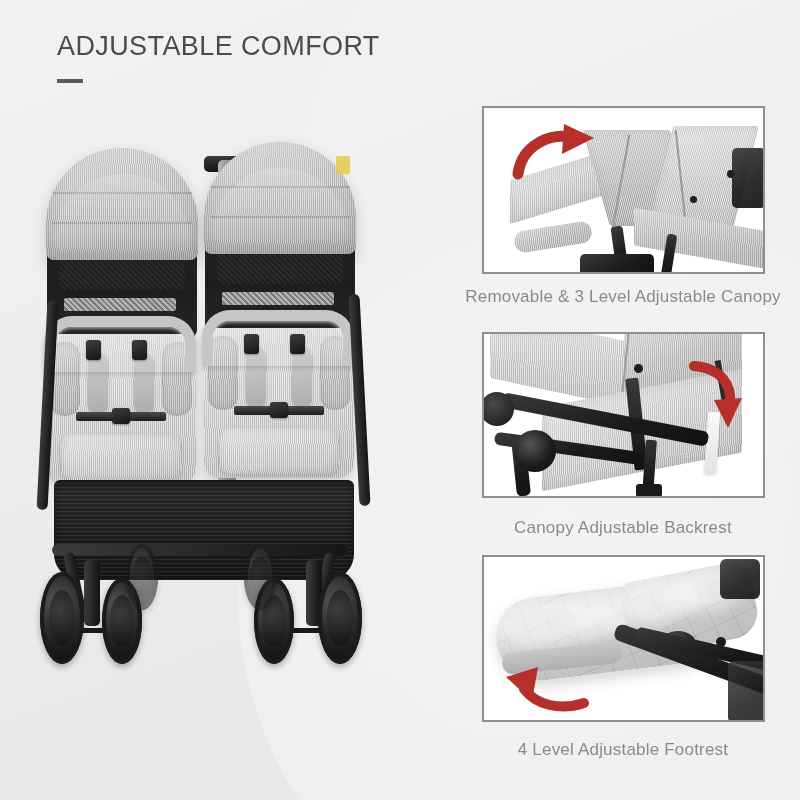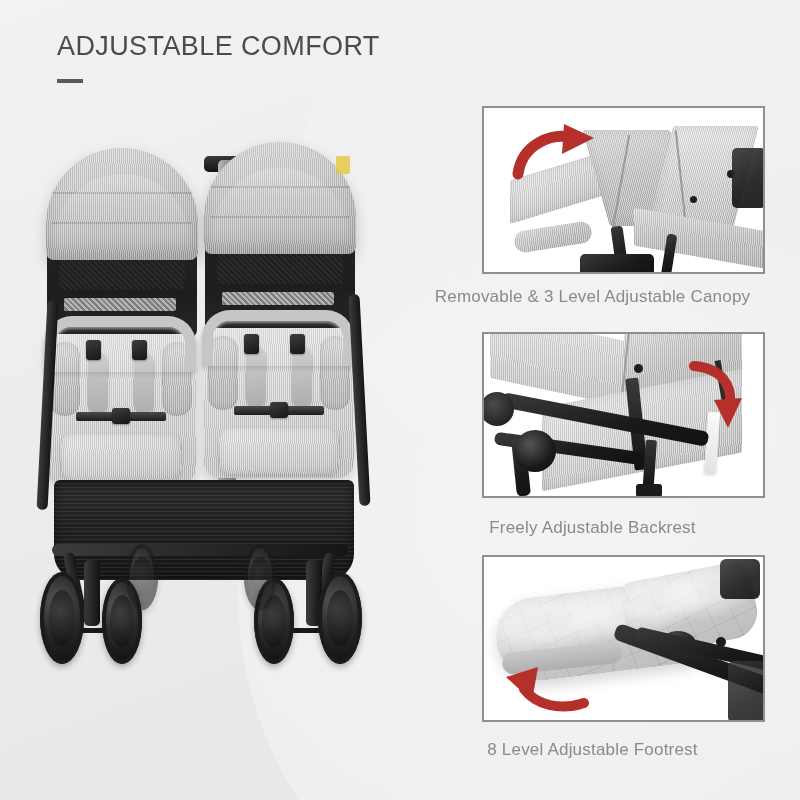--- a/index.html
+++ b/index.html
@@ -191,21 +191,21 @@
     border:2px solid #8f8f8f;
     background:#fff;
     overflow:hidden;
   }
   #panel-1 { left:482px; top:106px; width:283px; height:168px; }
   #panel-2 { left:482px; top:332px; width:283px; height:166px; }
   #panel-3 { left:482px; top:555px; width:283px; height:167px; }
 
   .caption {
     position:absolute;
-    width:739px; left:0;
+    width:800px; left:0;
     text-align:center;
     font-size:17px;
     color:#8a8a8a;
     letter-spacing:.2px;
     white-space:nowrap;
   }
   #caption-1 { top:287px; }
   #caption-2 { top:518px; }
   #caption-3 { top:740px; }
   
@@ -369,21 +369,21 @@
 
       <div style="position:absolute; left:30px; top:96px; width:42px; height:42px; border-radius:50%; background:radial-gradient(circle at 38% 34%,#555,#1a1a1a 60%,#0c0c0c);"></div>
       <div style="position:absolute; left:-4px; top:58px; width:34px; height:34px; border-radius:50%; background:radial-gradient(circle at 40% 36%,#4a4a4a,#141414);"></div>
 
       <svg class="arrow-svg" style="left:202px; top:26px;" width="62" height="76" viewBox="0 0 62 76">
         <path d="M8 6 C 36 8, 46 26, 44 44" stroke="#b5302a" stroke-width="10" fill="none" stroke-linecap="round"></path>
         <path d="M28 40 L56 38 L42 68 Z" fill="#b5302a"></path>
       </svg>
     </div>
   </div>
-  <div class="caption" id="caption-2"><span>Freely Adjustable Backrest</span></div>
+  <div class="caption" id="caption-2"><span>Canopy Adjustable Backrest</span></div>
 
   <div class="panel" id="panel-3">
     <div class="scene">
 
       <div class="quilt" style="position:absolute; left:12px; top:32px; width:212px; height:84px; border-radius:46px 18px 34px 52px; transform:rotate(-7deg); box-shadow:0 6px 14px rgba(0,0,0,.16);"></div>
       <div class="quilt" style="position:absolute; left:140px; top:14px; width:132px; height:76px; border-radius:14px 18px 28px 30px; transform:rotate(-11deg);"></div>
       <div style="position:absolute; left:18px; top:90px; width:120px; height:22px; border-radius:30px; background:linear-gradient(180deg,#c9c9c9,#aeaeae); transform:rotate(-6deg);"></div>
 
       <div style="position:absolute; left:176px; top:74px; width:36px; height:26px; border-radius:50%; background:radial-gradient(circle at 38% 34%,#4d4d4d,#141414);"></div>
       <div style="position:absolute; left:232px; top:80px; width:10px; height:10px; border-radius:50%; background:#1a1a1a;"></div>
@@ -392,15 +392,15 @@
       <div class="blk" style="position:absolute; left:150px; top:86px; width:150px; height:14px; transform:rotate(13deg); border-radius:6px;"></div>
       <div class="blk" style="position:absolute; left:236px; top:2px; width:40px; height:40px; border-radius:6px; opacity:.9;"></div>
       <div class="blk" style="position:absolute; left:244px; top:104px; width:44px; height:62px; border-radius:6px; opacity:.85;"></div>
 
       <svg class="arrow-svg" style="left:14px; top:104px;" width="94" height="52" viewBox="0 0 94 52">
         <path d="M86 42 C 62 50, 38 44, 26 28" stroke="#b5302a" stroke-width="10" fill="none" stroke-linecap="round"></path>
         <path d="M34 40 L8 16 L40 6 Z" fill="#b5302a"></path>
       </svg>
     </div>
   </div>
-  <div class="caption" id="caption-3"><span>8 Level Adjustable Footrest</span></div>
+  <div class="caption" id="caption-3"><span>4 Level Adjustable Footrest</span></div>
 
 </div>
 
 </body></html>

